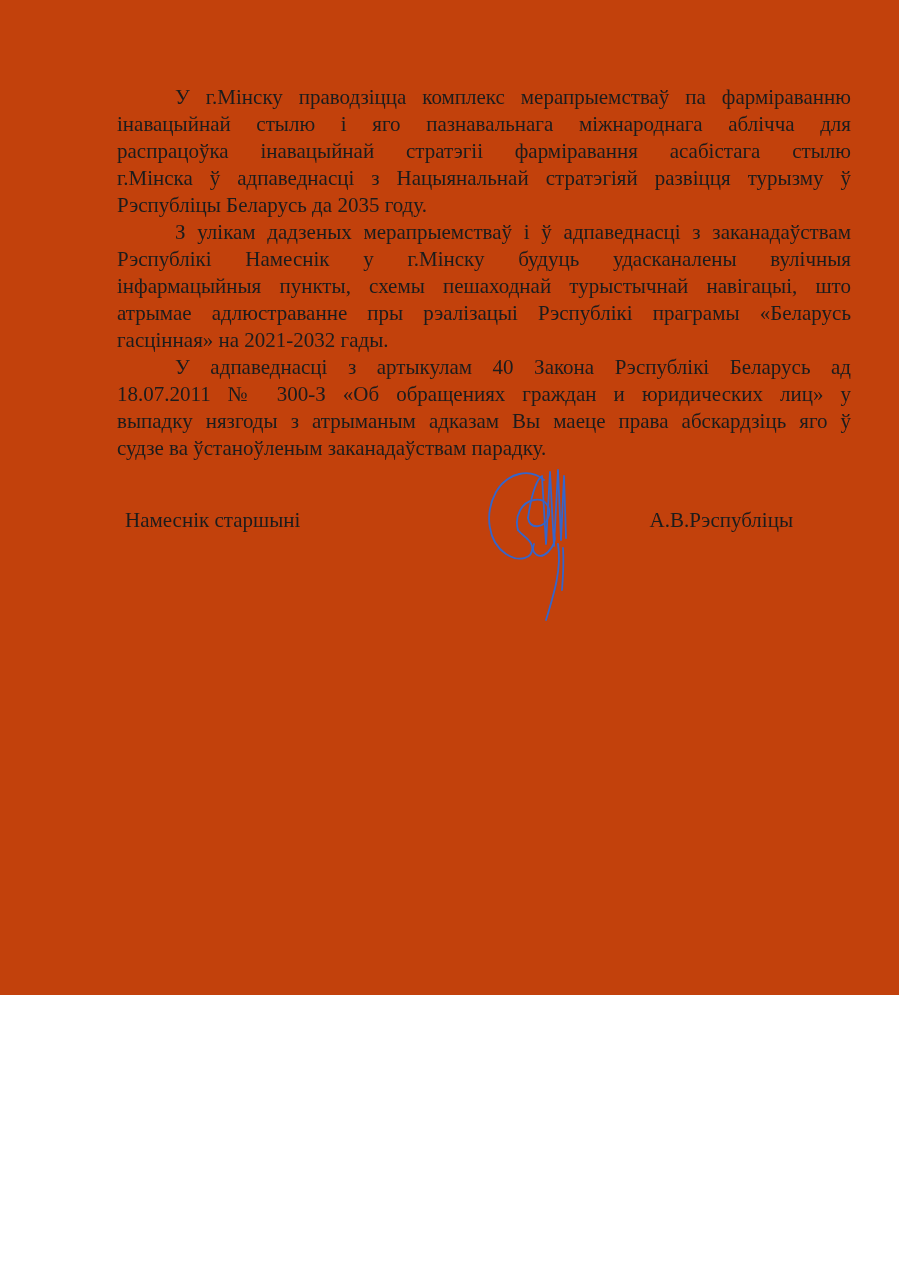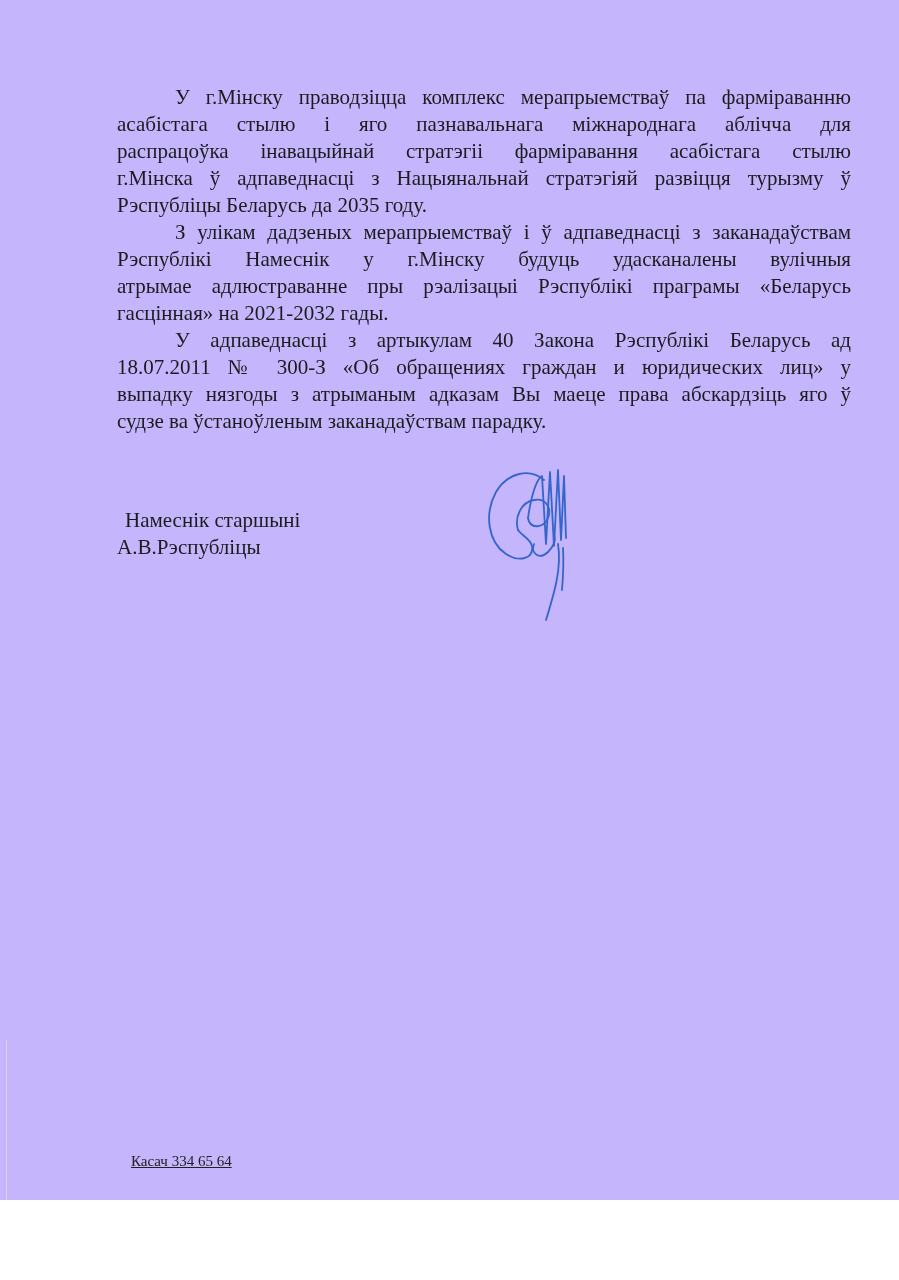--- a/index.html
+++ b/index.html
@@ -3,22 +3,22 @@
 <meta charset="utf-8">
 <style>
   html, body {
     margin: 0;
     padding: 0;
     background: #ffffff;
   }
   .page {
     position: relative;
     width: 899px;
-    height: 1200px;
-    background: #c4b5fd;
+    height: 995px;
+    background: #c2410c;
     overflow: hidden;
     font-family: "Liberation Serif", "DejaVu Serif", serif;
     color: #1c1c1c;
   }
   .letter-body {
     position: absolute;
     left: 117px;
     top: 84px;
     width: 734px;
     font-size: 21px;
@@ -40,21 +40,20 @@
   .signature-row {
     position: absolute;
     left: 117px;
     top: 507px;
     width: 734px;
     display: flex;
     justify-content: space-between;
     align-items: flex-start;
     font-size: 21px;
     line-height: 27px;
-    flex-direction: column;
   }
   .signer-title { padding-left: 8px; }
   .signer-name  { padding-right: 58px; }
   .signature-svg {
     position: absolute;
     left: 478px;
     top: 460px;
     width: 110px;
     height: 175px;
     pointer-events: none;
@@ -79,28 +78,29 @@
   }
 </style>
 </head>
 <body>
 
 <div class="page">
 
   <div class="letter-body" id="letter-body">
       <div class="para">
         <div class="line first">У г.Мінску праводзіцца комплекс мерапрыемстваў па фарміраванню</div>
-        <div class="line">асабістага стылю і яго пазнавальнага міжнароднага аблічча для</div>
+        <div class="line">інавацыйнай стылю і яго пазнавальнага міжнароднага аблічча для</div>
         <div class="line">распрацоўка інавацыйнай стратэгіі фарміравання асабістага стылю</div>
         <div class="line">г.Мінска ў адпаведнасці з Нацыянальнай стратэгіяй развіцця турызму ў</div>
         <div class="line last">Рэспубліцы Беларусь да 2035 году.</div>
       </div>
       <div class="para">
         <div class="line first">З улікам дадзеных мерапрыемстваў і ў адпаведнасці з заканадаўствам</div>
         <div class="line">Рэспублікі Намеснік у г.Мінску будуць удасканалены вулічныя</div>
+        <div class="line">інфармацыйныя пункты, схемы пешаходнай турыстычнай навігацыі, што</div>
         <div class="line">атрымае адлюстраванне пры рэалізацыі Рэспублікі праграмы «Беларусь</div>
         <div class="line last">гасцінная» на 2021-2032 гады.</div>
       </div>
       <div class="para">
         <div class="line first">У адпаведнасці з артыкулам 40 Закона Рэспублікі Беларусь ад</div>
         <div class="line">18.07.2011 № 300-З «Об обращениях граждан и юридических лиц» у</div>
         <div class="line">выпадку нязгоды з атрыманым адказам Вы маеце права абскардзіць яго ў</div>
         <div class="line last">судзе ва ўстаноўленым заканадаўствам парадку.</div>
       </div>
     </div>

